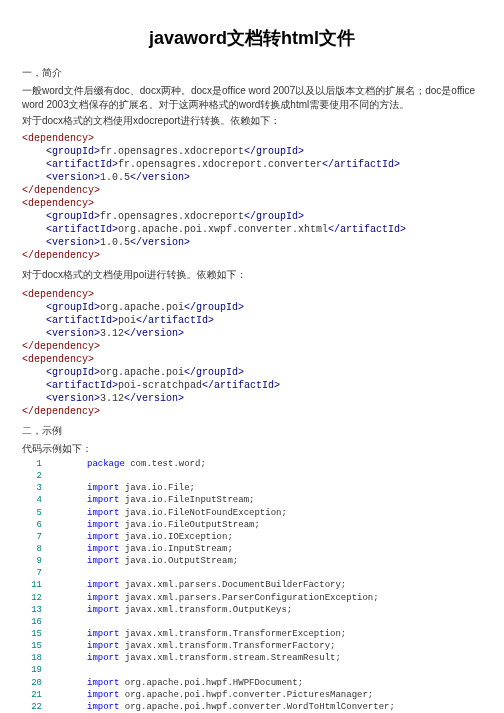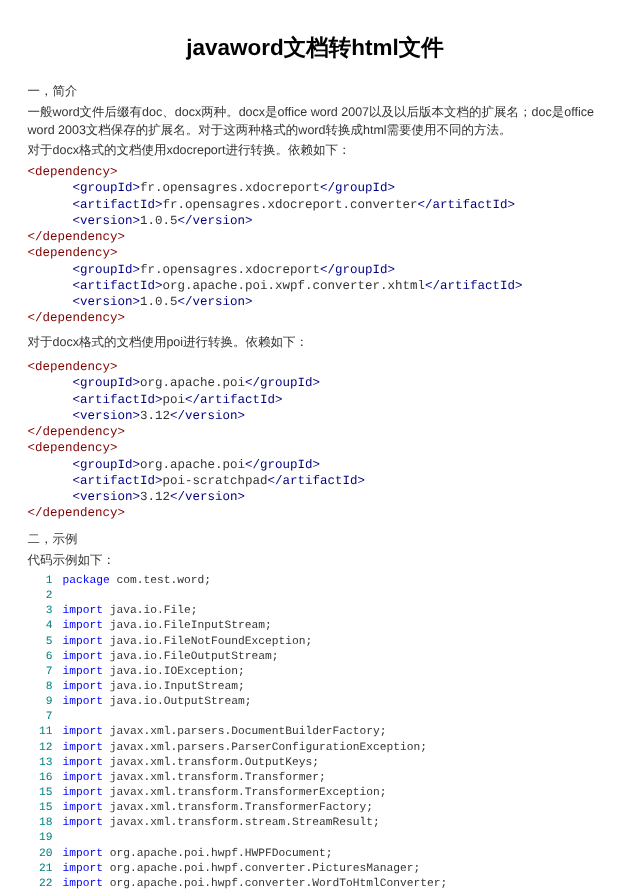--- a/index.html
+++ b/index.html
@@ -30,40 +30,41 @@
     line-height: 1.4;
     margin: 2px 0;
   }
   .xml-block {
     font-family: "Courier New", monospace;
     font-size: 10px;
     line-height: 1.3;
     margin: 4px 0;
   }
   .xml-block .line { white-space: pre; }
-  .tag { color: #000080; margin-left: 12px; }
+  .tag { color: #000080; }
   .tag-end { color: #000080; }
   .dep { color: #800000; }
   .code-block {
     font-family: "Courier New", monospace;
     font-size: 9px;
     line-height: 1.35;
   }
   .code-line {
     display: flex;
   }
   .lineno {
     width: 20px;
     text-align: right;
     color: #008080;
     padding-right: 8px;
     flex-shrink: 0;
   }
   .code {
     white-space: pre;
+    margin-left: 37px;
   }
   .kw { color: #0000ff; }
 </style>
 </head>
 <body>
 
 <h1>javaword文档转html文件</h1>
 
 <div class="section-title">一，简介</div>
 <div class="para">一般word文件后缀有doc、docx两种。docx是office word 2007以及以后版本文档的扩展名；doc是office word 2003文档保存的扩展名。对于这两种格式的word转换成html需要使用不同的方法。</div>
@@ -148,21 +149,20 @@
     <div class="code-line">
       <span class="lineno">12</span>
       <span class="code"><span class="kw">import</span> javax.xml.parsers.ParserConfigurationException;</span>
     </div>
     <div class="code-line">
       <span class="lineno">13</span>
       <span class="code"><span class="kw">import</span> javax.xml.transform.OutputKeys;</span>
     </div>
     <div class="code-line">
       <span class="lineno">16</span>
-      <span class="code"><span class="kw">import</span> javax.xml.transform.Transformer;</span>
     </div>
     <div class="code-line">
       <span class="lineno">15</span>
       <span class="code"><span class="kw">import</span> javax.xml.transform.TransformerException;</span>
     </div>
     <div class="code-line">
       <span class="lineno">15</span>
       <span class="code"><span class="kw">import</span> javax.xml.transform.TransformerFactory;</span>
     </div>
     <div class="code-line">

